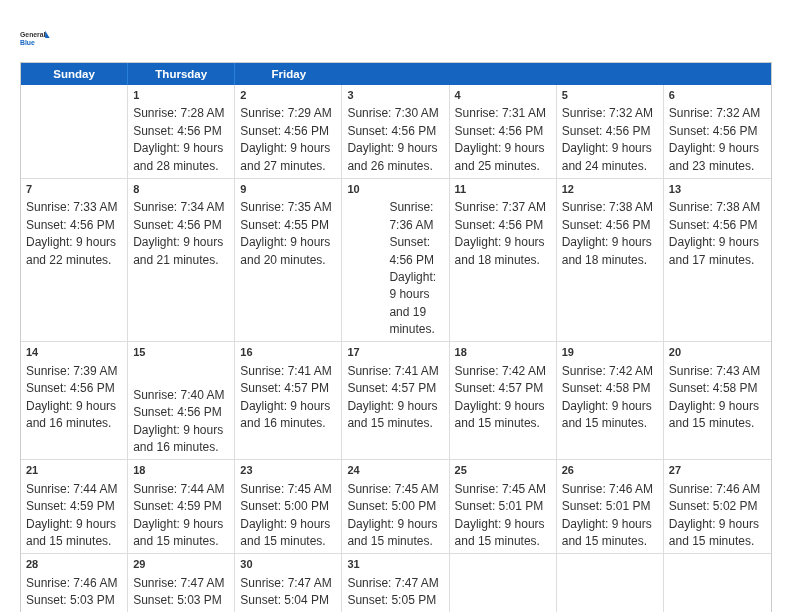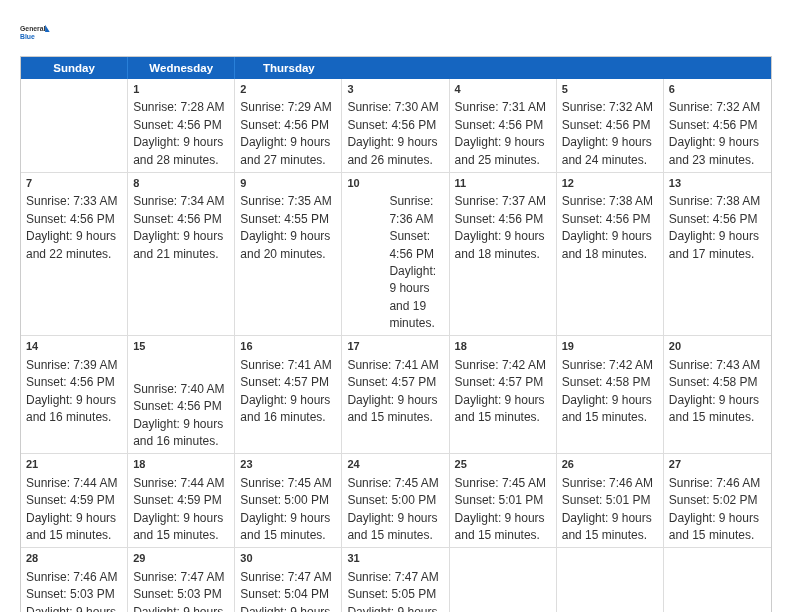--- a/index.html
+++ b/index.html
@@ -6,21 +6,21 @@
     body {
       font-family: Arial, sans-serif;
       background: #fff;
       width: 792px;
       height: 612px;
       overflow: hidden;
     }
     .page {
       width: 792px;
       height: 612px;
-      padding: 18px 20px 12px 20px;
+      padding: 24px 20px 12px 20px;
       display: flex;
       flex-direction: column;
     }
     .header {
       display: flex;
       justify-content: space-between;
       align-items: flex-start;
       margin-bottom: 10px;
     }
     .logo {
@@ -113,22 +113,22 @@
     </div>
     <div class="title-block">
       <div class="month-title"></div>
       <div class="location"></div>
     </div>
   </div>
 
   <div class="calendar">
     <div class="cal-header">
     <div class="cal-header-cell">Sunday</div>
-        <div class="cal-header-cell">Wednesday</div>
         <div class="cal-header-cell">Thursday</div>
+        <div class="cal-header-cell">Friday</div>
       </div>
     <div class="cal-body">
     <div class="cal-row">
           <div class="cal-cell empty"></div>
           <div class="cal-cell">
             <span class="day-num">1</span>
             <div class="sun-info" style="white-space: pre-line;">Sunrise: 7:28 AM
 Sunset: 4:56 PM
 Daylight: 9 hours
 and 28 minutes.</div>

